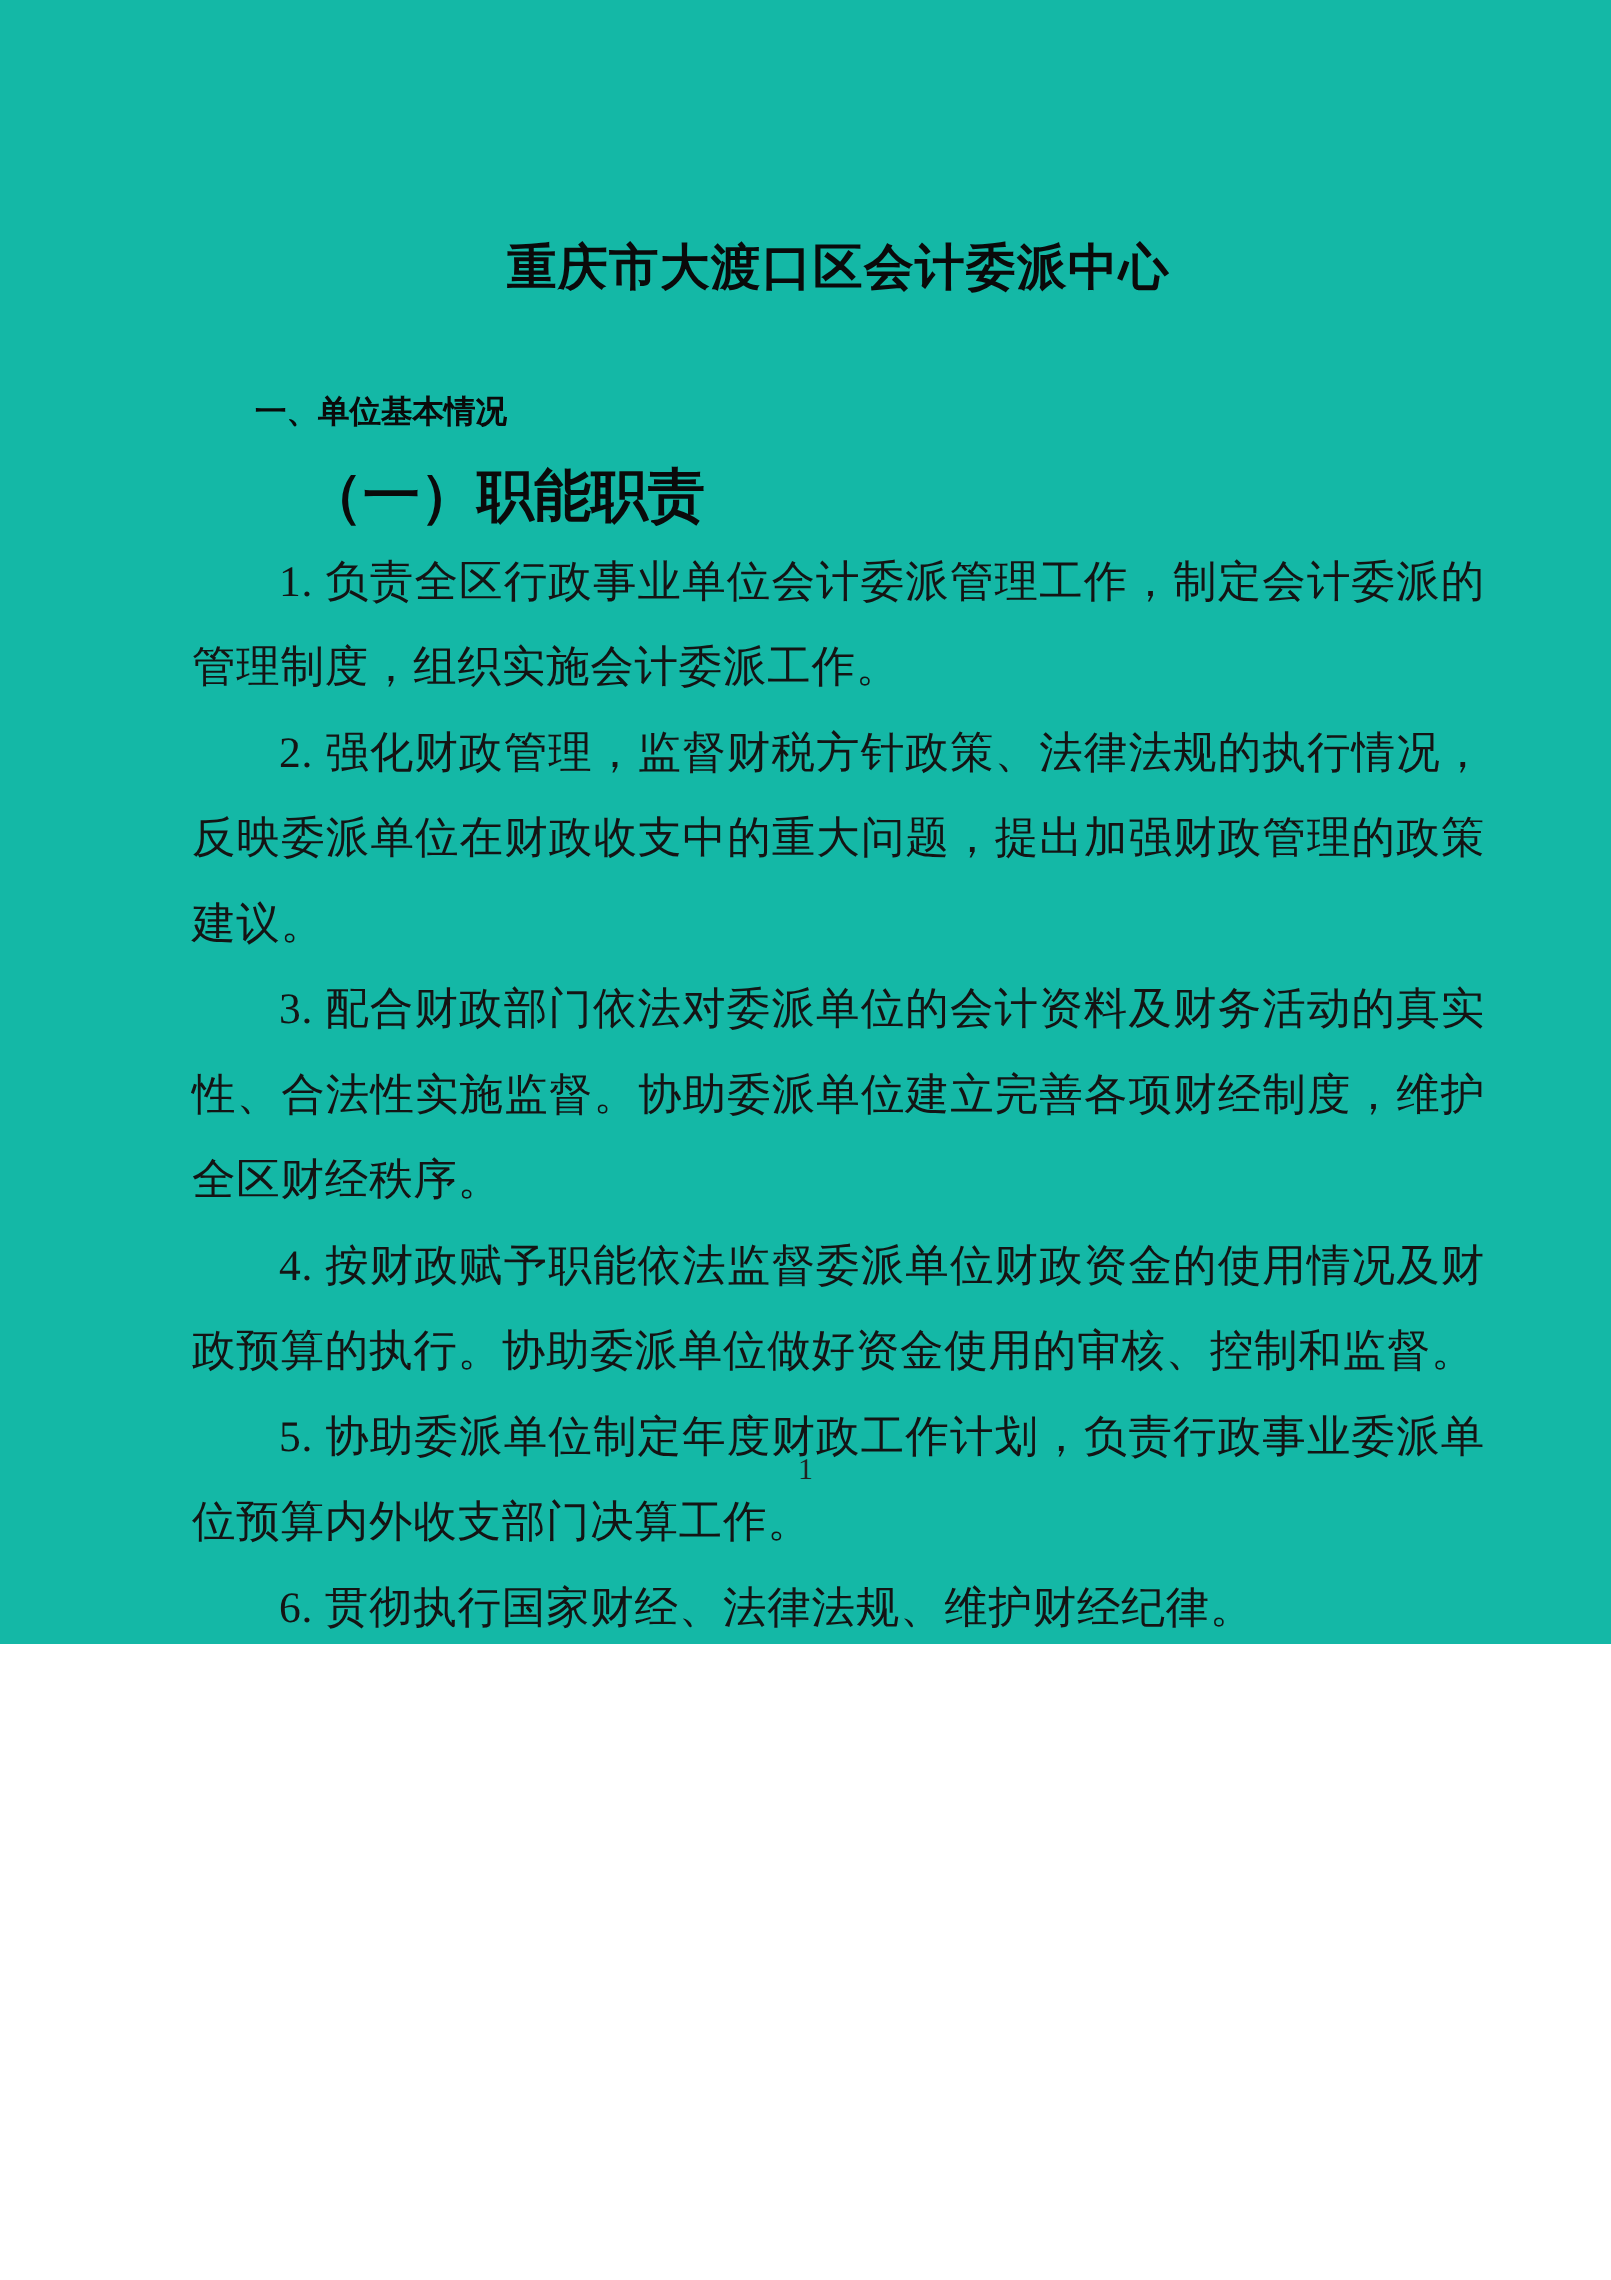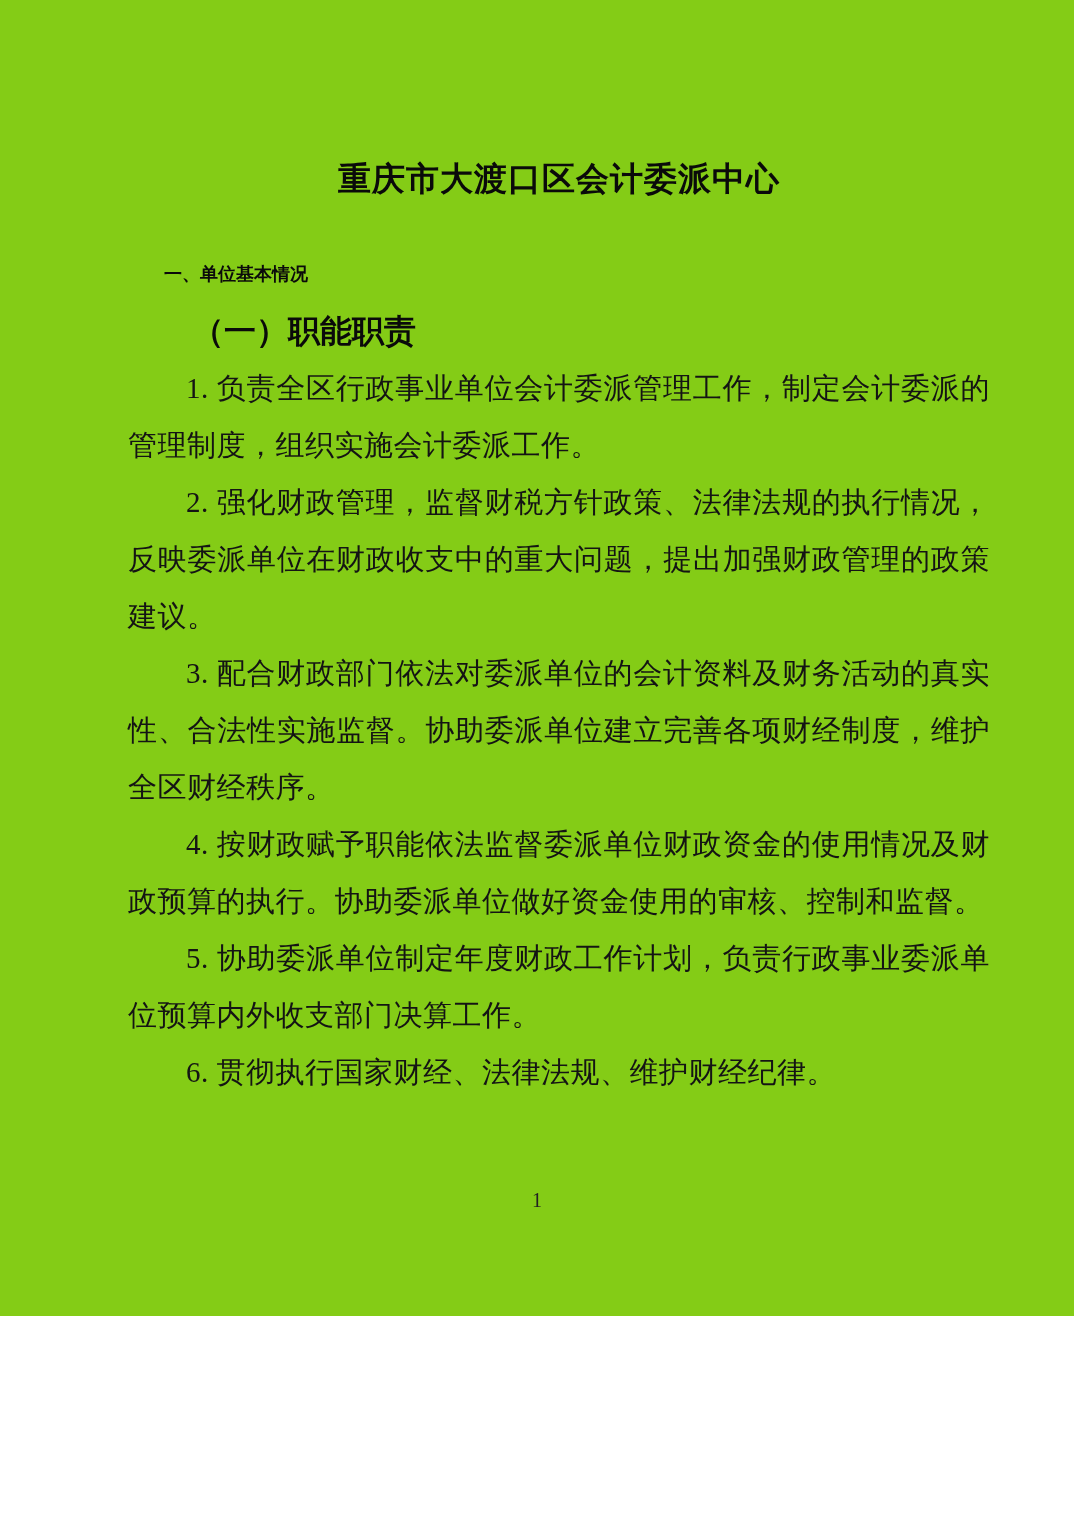--- a/index.html
+++ b/index.html
@@ -3,53 +3,53 @@
 <meta charset="utf-8">
 <style>
   html, body {
     margin: 0;
     padding: 0;
     background: #ffffff;
   }
   .page {
     position: relative;
     width: 1074px;
-    height: 1316px;
+    height: 1096px;
     margin: 0 auto;
-    background: #84cc16;
+    background: #14b8a6;
     color: #111111;
     box-sizing: border-box;
     padding: 150px 84px 0 128px;
     overflow: hidden;
     font-family: "Liberation Serif", "DejaVu Serif", serif;
   }
   .doc-title {
     text-align: center;
     font-weight: bold;
     font-size: 33px;
     line-height: 58px;
     letter-spacing: 1px;
     color: #0a0a0a;
   }
   .content {
     margin-top: 38px;
   }
   .heading-1 {
     font-family: Liberation Serif, serif;
     font-weight: bold;
-    font-size: 18px;
+    font-size: 21px;
     line-height: 57px;
     text-indent: 2em;
     margin: 0;
     color: #0a0a0a;
   }
   .heading-2 {
     font-family: "Liberation Serif", "DejaVu Serif", serif;
     font-weight: bold;
-    font-size: 32px;
+    font-size: 38px;
     line-height: 57px;
     text-indent: 2em;
     margin: 0;
     color: #0a0a0a;
   }
   .body-paragraph {
     font-size: 29px;
     font-weight: normal;
     line-height: 57px;
     text-indent: 2em;

